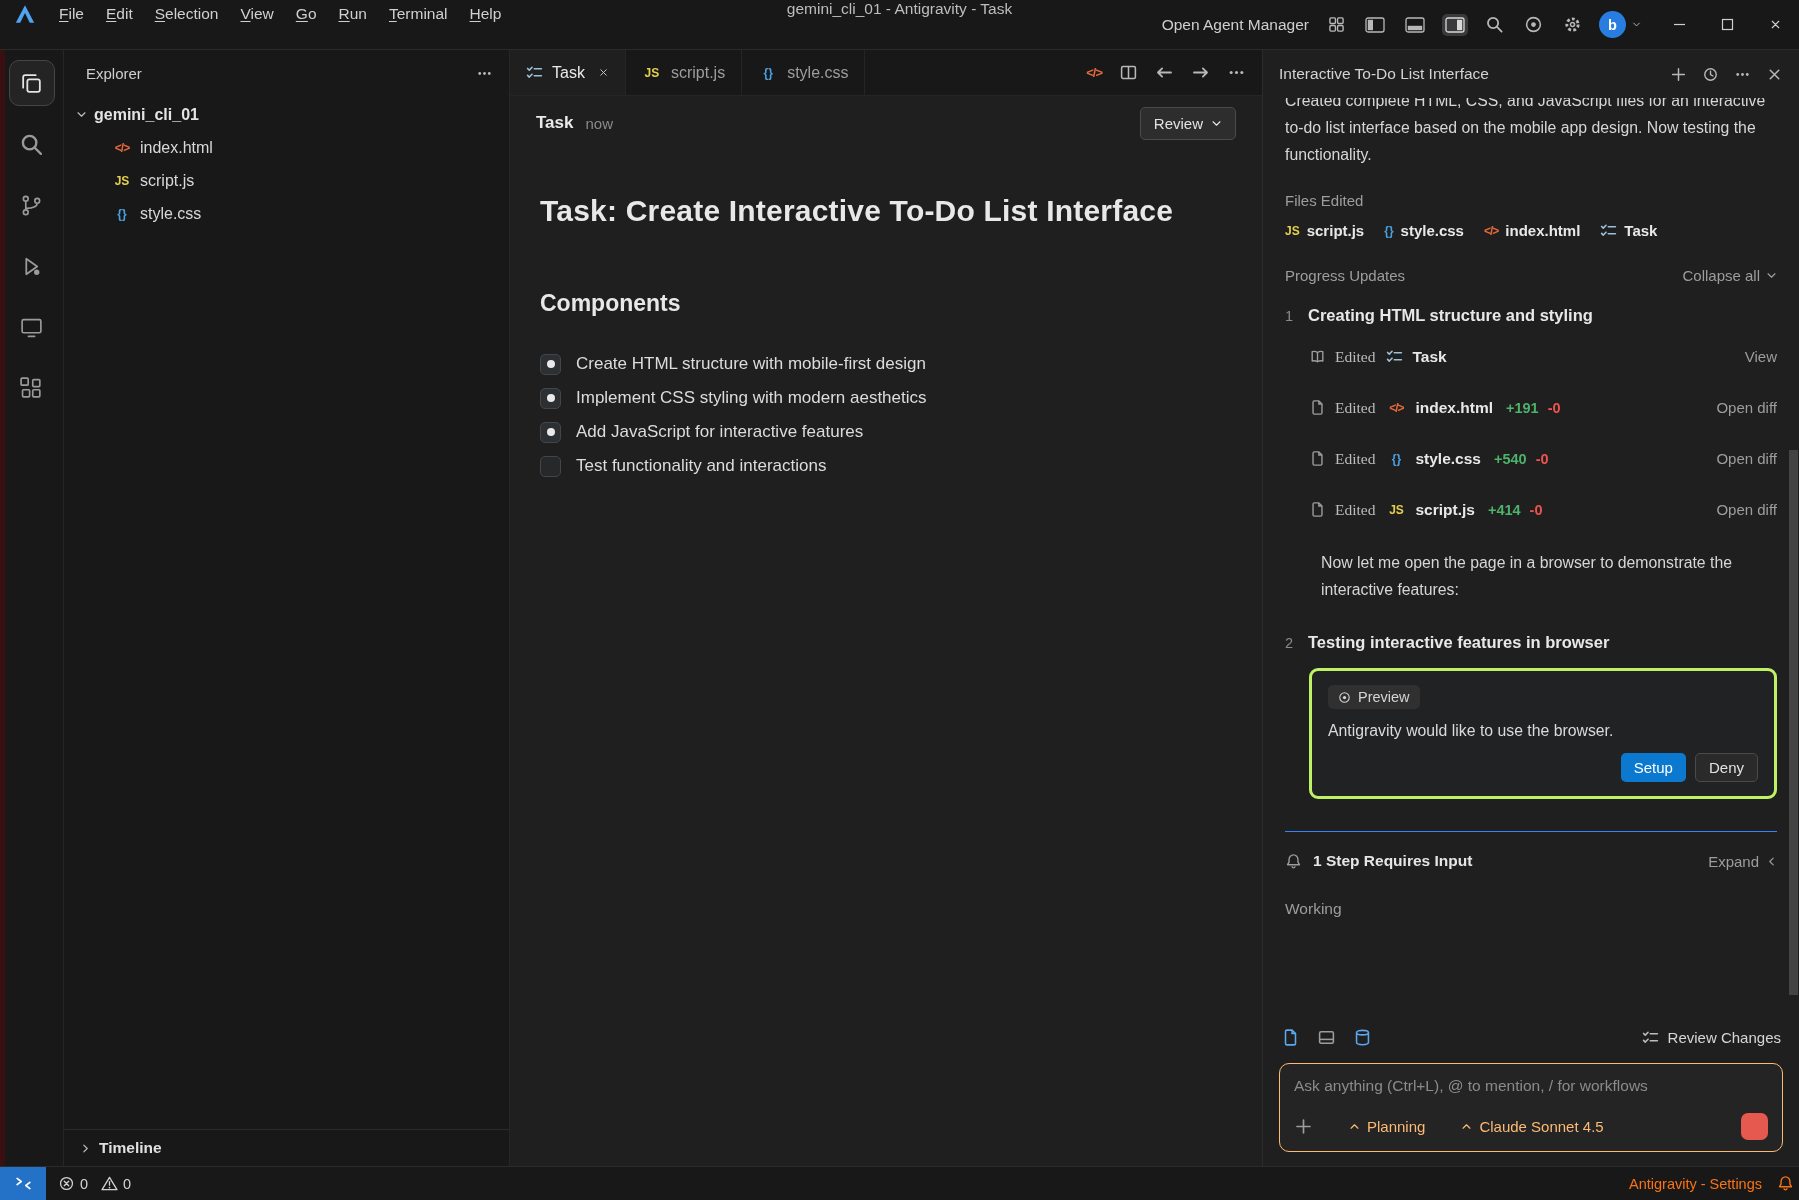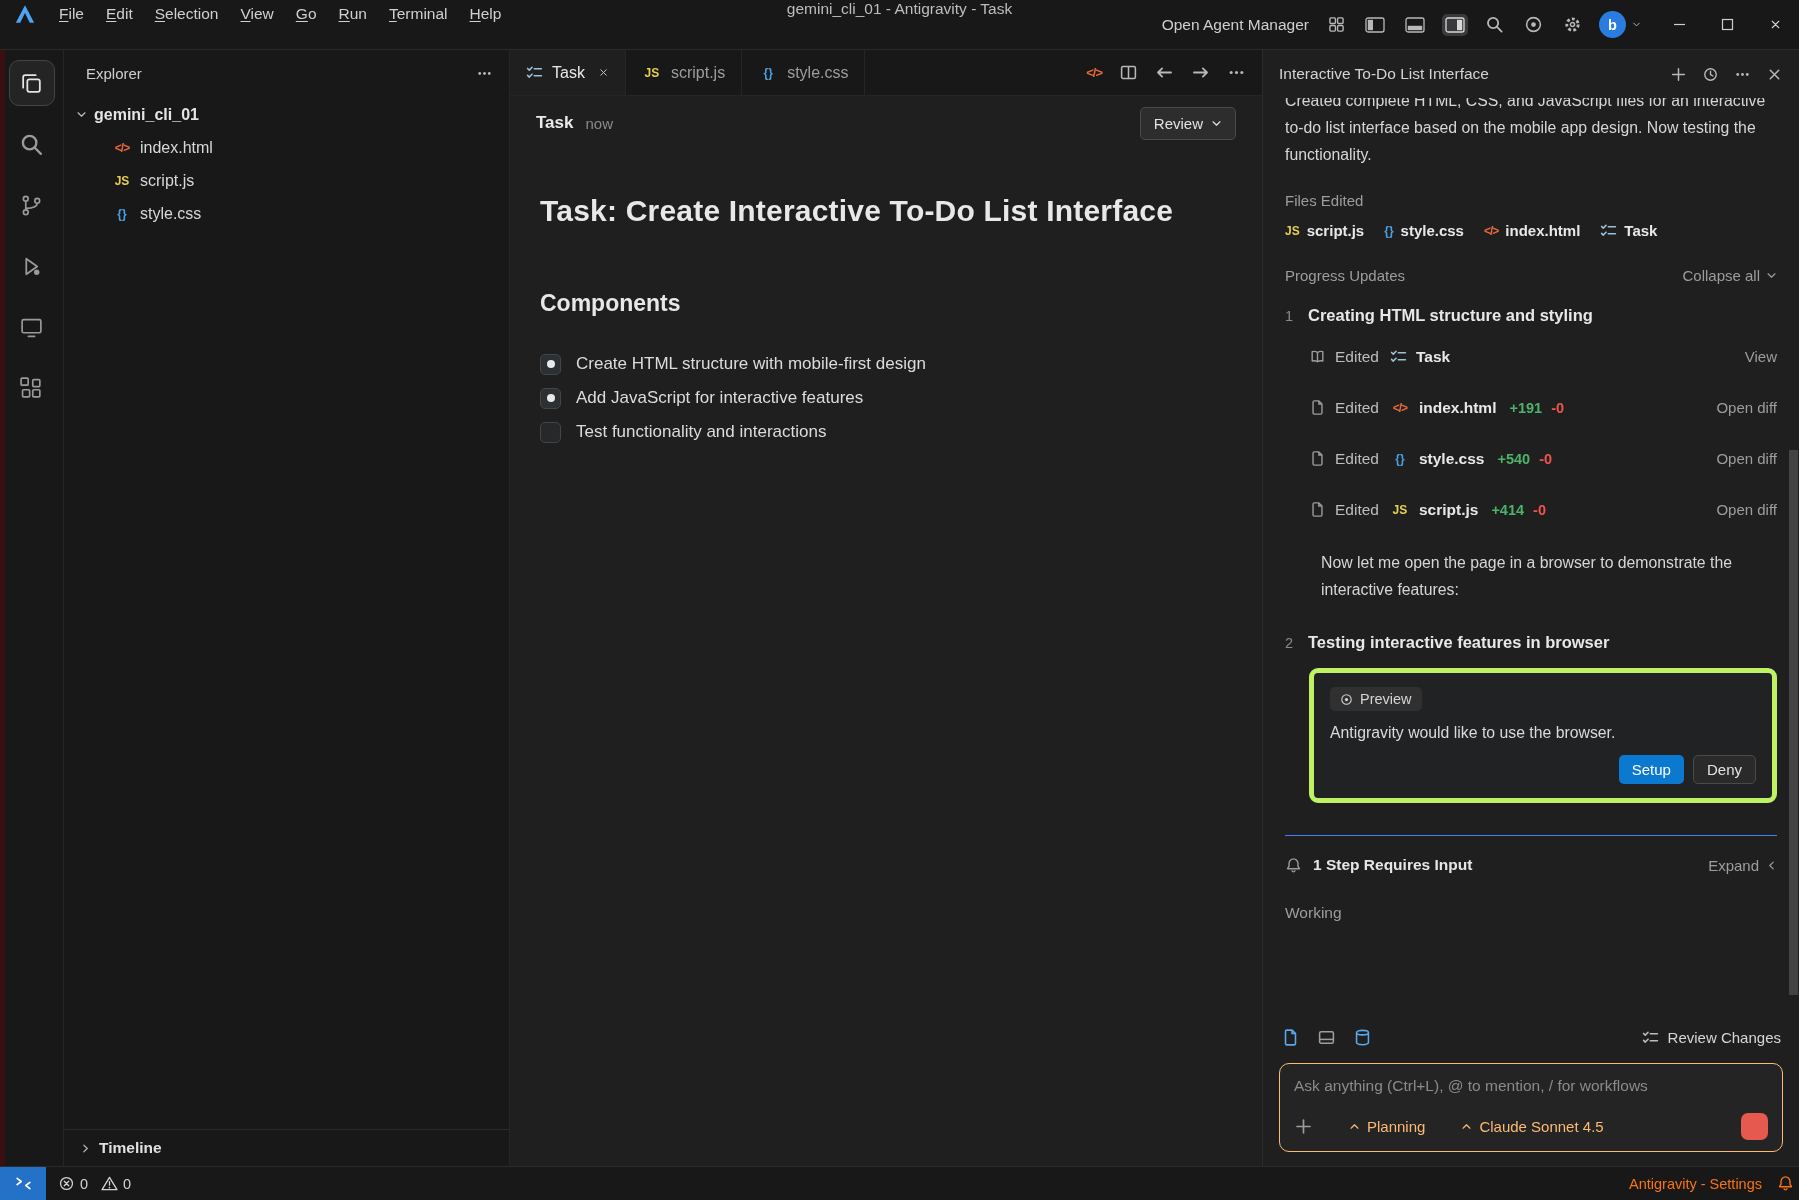--- a/index.html
+++ b/index.html
@@ -104,27 +104,27 @@
   .chip { display:flex; align-items:center; gap:7px; font-size:15px; font-weight:700; color:#e8e8e8; }
   .chip .fico { width:auto; }
   .progress-head { margin-top:28px; display:flex; align-items:center; font-size:15px; color:#9d9d9d; }
   .collapse-all { margin-left:auto; display:flex; align-items:center; gap:6px; }
   .step { margin-top:22px; }
   .step-title { display:flex; align-items:baseline; gap:13px; }
   .step-num { color:#8a8a8a; font-size:14.5px; min-width:10px; }
   .step-name { font-size:16.5px; font-weight:700; color:#e8e8e8; }
   .step-items { margin-left:24px; margin-top:6px; }
   .edit-row { display:flex; align-items:center; gap:9px; height:51px; }
-  .edit-row .act { color:#bdbdbd; font-size:15.5px; margin-right:2px; }
+  .edit-row .act { color:#bdbdbd; font-size:15.5px; margin-right:2px;font-family:Liberation Serif, serif; }
   .fname { font-size:15.5px; font-weight:700; color:#e8e8e8; }
   .added { color:#4db36b; font-size:14.5px; font-weight:600; margin-left:4px; }
   .removed { color:#ef5350; font-size:14.5px; font-weight:600; }
   .rlink { margin-left:auto; color:#9d9d9d; font-size:15px; }
   .note { margin-left:36px; margin-top:14px; line-height:27px; font-size:15.8px; color:#d6d6d6; }
-  .preview-card { margin:16px 0 0 24px; border:5px solid #bef264; border-radius:9px; background:#212224; padding:14px 16px 14px; }
+  .preview-card { margin:16px 0 0 24px; border:3px solid #bef264; border-radius:9px; background:#212224; padding:14px 16px 14px; }
   .preview-badge { display:inline-flex; align-items:center; gap:7px; background:#303030; border-radius:5px;
                    padding:4px 10px; font-size:14.5px; color:#d4d4d4; }
   .preview-msg { margin-top:13px; font-size:15.8px; color:#dadada; }
   .preview-actions { margin-top:13px; display:flex; justify-content:flex-end; gap:9px; }
   .btn-setup { background:#0b79d0; color:#fff; border:none; border-radius:5px; padding:5px 13px; font-size:15px; font-family:inherit; }
   .btn-deny { background:#2a2a2a; color:#e2e2e2; border:1px solid #4a4a4a; border-radius:5px; padding:5px 13px; font-size:15px; font-family:inherit; }
   .requires-row { margin-top:32px; border-top:1px solid #3b82f6; padding-top:20px; display:flex; align-items:center; gap:11px;text-align:right; }
   .req-text { font-size:15.5px; font-weight:700; color:#e6e6e6; }
   .req-expand { margin-left:auto; display:flex; align-items:center; gap:7px; color:#9d9d9d; font-size:15px; }
   .working { margin-top:30px; color:#9d9d9d; font-size:15.5px; }
@@ -485,20 +485,24 @@
         </button>
       </div>
 
       <div class="doc">
         <h1>Task: Create Interactive To-Do List Interface</h1>
         <h2>Components</h2>
         <div class="checklist">
           <div class="check-item">
             <span class="checkbox done"></span>
             <span class="check-text">Create HTML structure with mobile-first design</span>
+          </div>
+          <div class="check-item">
+            <span class="checkbox done"></span>
+            <span class="check-text">Implement CSS styling with modern aesthetics</span>
           </div>
           <div class="check-item">
             <span class="checkbox done"></span>
             <span class="check-text">Add JavaScript for interactive features</span>
           </div>
           <div class="check-item">
             <span class="checkbox"></span>
             <span class="check-text">Test functionality and interactions</span>
           </div>
         </div>

